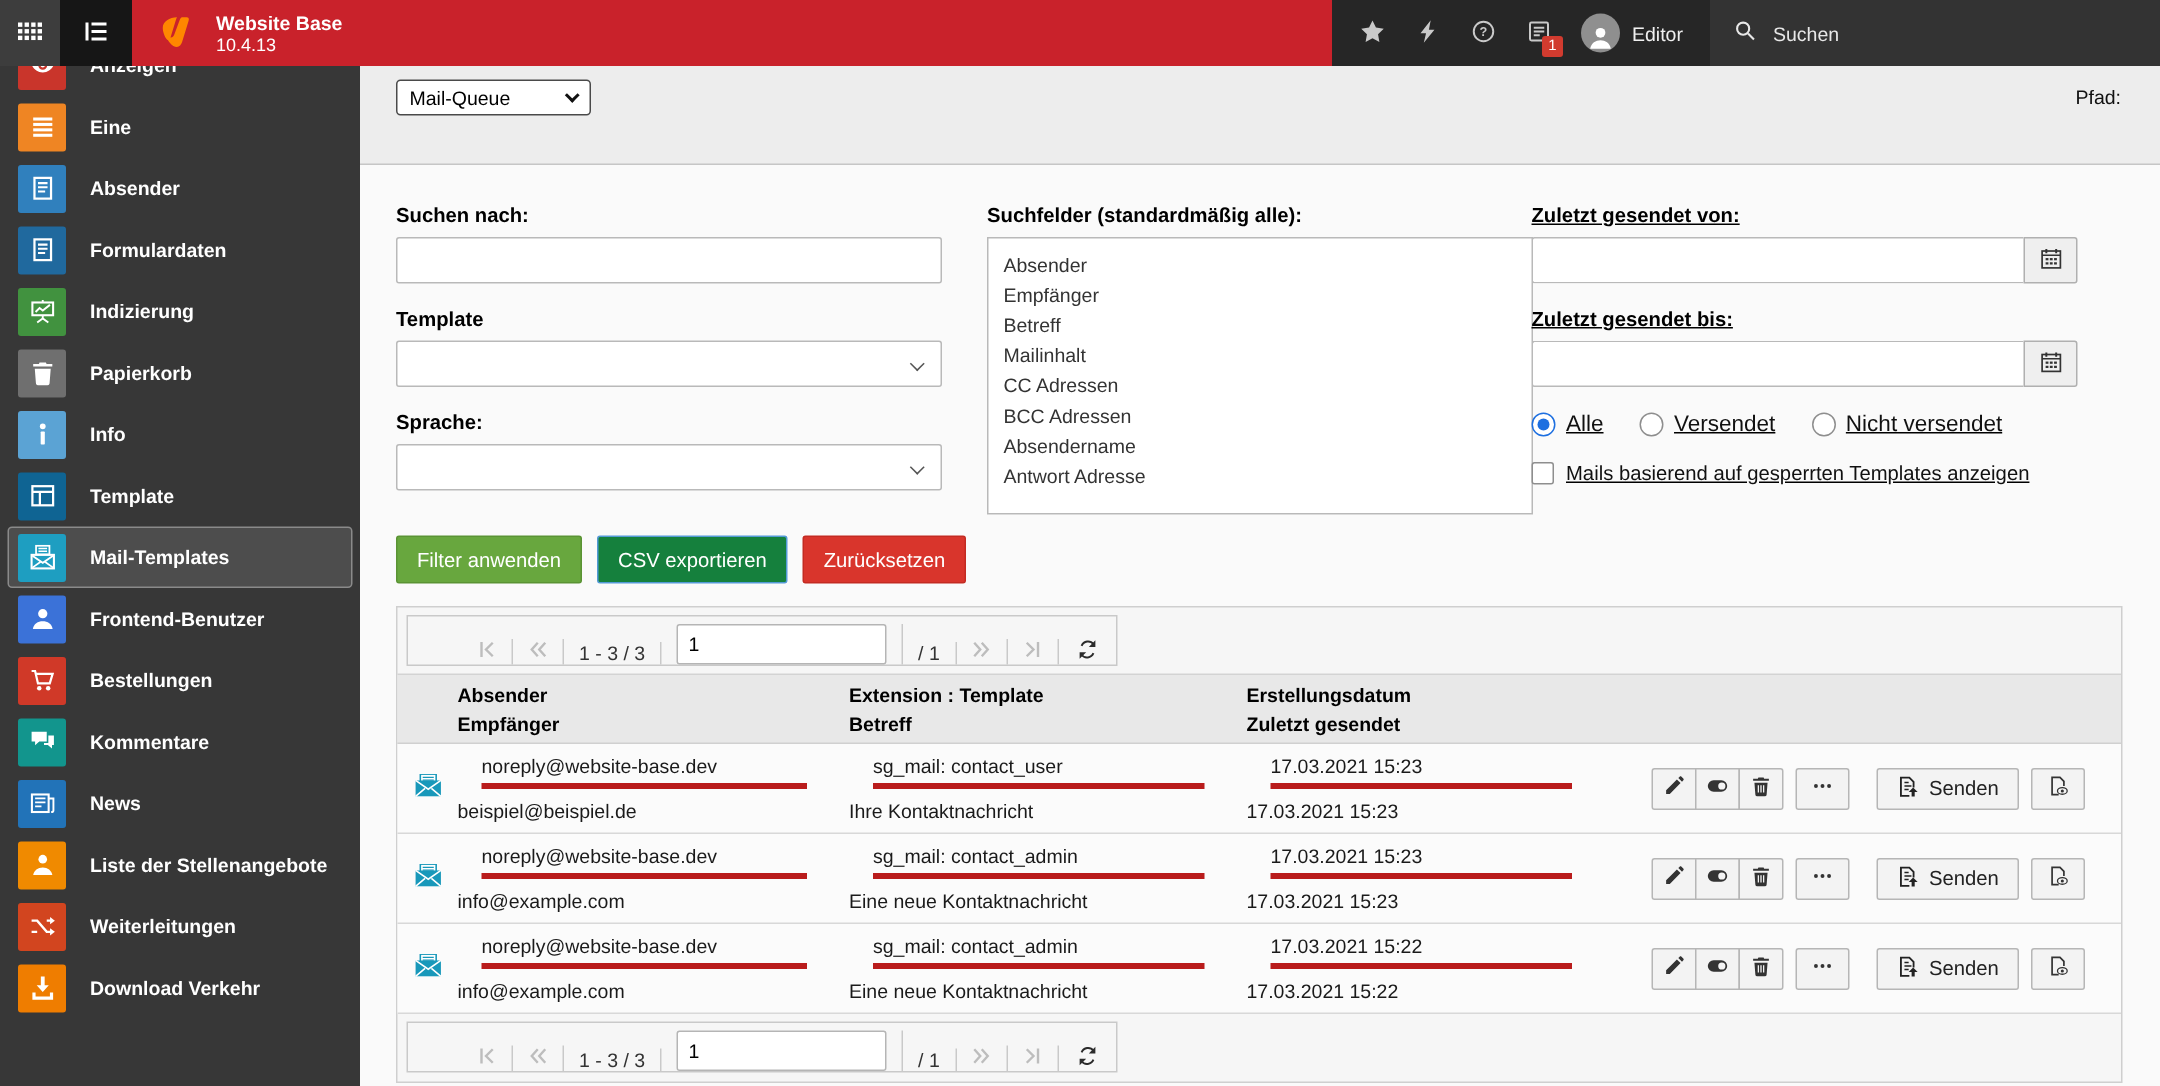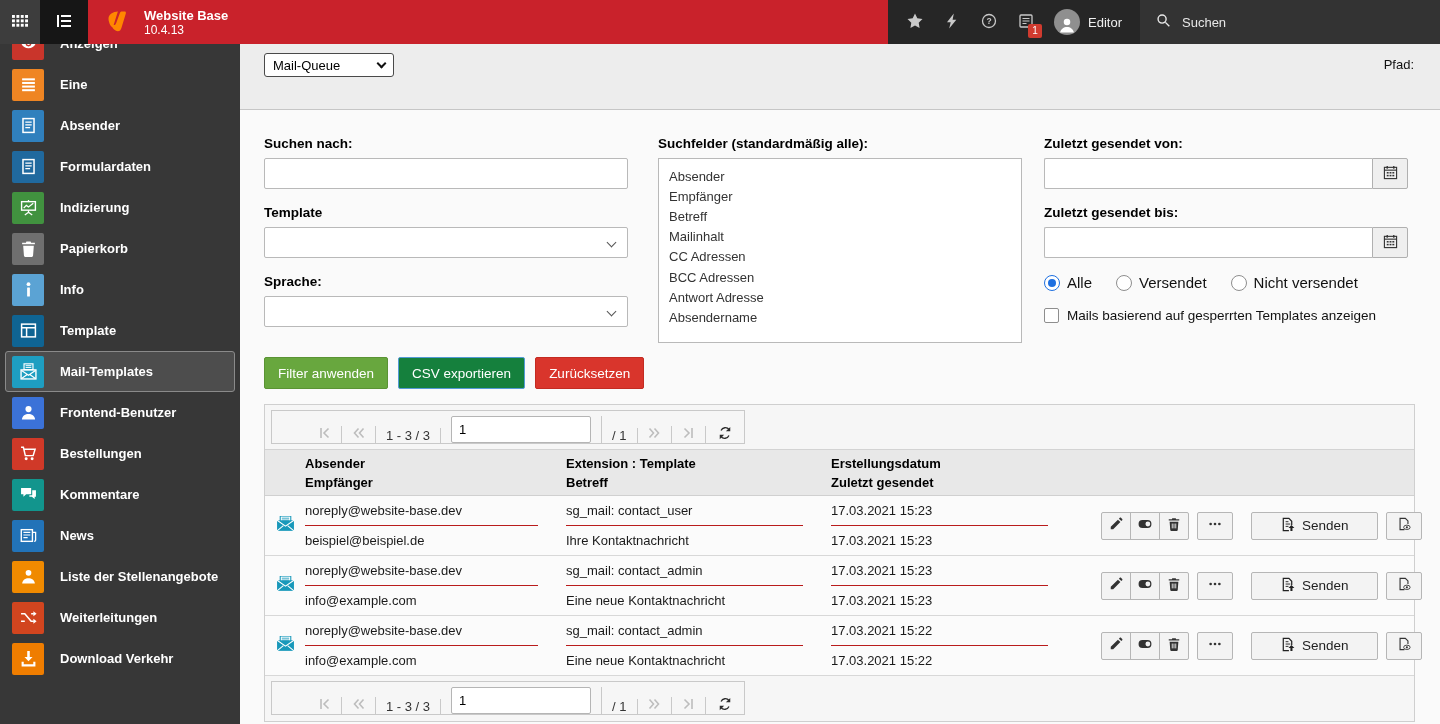--- a/index.html
+++ b/index.html
@@ -39,21 +39,21 @@
 
   
   .docheader { position:absolute; top:44px; left:240px; width:1200px; height:66px; background:#ededed; border-bottom:1px solid #c6c6c6; }
   .mq-select { position:absolute; left:24px; top:9px; width:130px; height:24px; background:#fff; border:1px solid #4a4a4a; border-radius:3px; display:flex; align-items:center; justify-content:space-between; padding:0 8px; font-size:13px; color:#000; cursor:pointer; }
   .mq-caret { width:7px; height:7px; border-right:2px solid #111; border-bottom:2px solid #111; transform:rotate(45deg); margin-top:-4px; }
   .path-label { position:absolute; right:26px; top:13px; font-size:13px; color:#111; }
 
   
   .module-body { position:absolute; top:110px; left:240px; width:1200px; height:614px; background:#fafafa; }
   .fcol { position:absolute; top:26px; width:364px; }
-  .fcol.c1 { left:24px; } .fcol.c2 { left:418px; } .fcol.c3 { left:804px; }
+  .fcol.c1 { left:24px; } .fcol.c2 { left:418px; } .fcol.c3 { left:781px;text-decoration:underline; }
   .flabel { display:block; font-size:13.5px; font-weight:bold; color:#000; margin-bottom:7px; }
   .ftext { width:100%; height:31px; border:1px solid #b9b9b9; border-radius:2px; background:#fff; padding:0 8px; font-size:13px; margin-bottom:16px; font-family:inherit; }
   .fselect { position:relative; width:100%; height:31px; border:1px solid #b9b9b9; border-radius:2px; background:#fff; margin-bottom:16px; cursor:pointer; }
   .fselect .chev { position:absolute; right:12px; top:11px; width:7px; height:7px; border-right:1.6px solid #555; border-bottom:1.6px solid #555; transform:rotate(45deg); }
   .listbox { width:364px; height:185px; border:1px solid #b9b9b9; background:#fff; padding-top:7px; overflow:hidden; }
   .opt { font-size:13px; color:#333; padding:2.6px 10px; cursor:default; }
   .daterow { display:flex; margin-bottom:16px; }
   .daterow input { flex:1; height:31px; border:1px solid #b9b9b9; border-right:none; border-radius:2px 0 0 2px; background:#fff; padding:0 8px; font-size:13px; font-family:inherit; }
   .calbtn { width:36px; height:31px; border:1px solid #b0b0b0; border-radius:0 2px 2px 0; background:#efefef; color:#333; display:flex; align-items:center; justify-content:center; cursor:pointer; }
   .calbtn svg { width:15px; height:15px; }
@@ -82,30 +82,30 @@
   .thead .hl { line-height:19px; }
   .thead > div { padding-top:4px; }
   .cell.ic { width:40px; flex:0 0 40px; display:flex; align-items:center; justify-content:center; }
   .cell.w1 { width:261px; flex:0 0 261px; }
   .cell.w2 { width:265px; flex:0 0 265px; }
   .cell.w3 { width:245px; flex:0 0 245px; }
   .cell.act { flex:1; display:flex; align-items:center; padding-left:25px; }
   .trow { display:flex; height:60px; background:#fbfbfb; border-bottom:1px solid #d8d8d8; font-size:13px; color:#1a1a1a; }
   .trow:last-of-type { border-bottom:1px solid #d8d8d8; }
   .trow .l1, .trow .l2 { height:29.5px; line-height:29.5px; margin-right:28px; white-space:nowrap; overflow:hidden; }
-  .trow .l1 { border-bottom:1px solid #b91c1c; }
+  .trow .l1 { border-bottom:4px solid #b91c1c;margin-left:16px; }
   .mailicon svg { width:19px; height:16px; }
   .btngroup { display:inline-flex; }
   .abtn { height:28px; background:#f3f3f3; border:1px solid #b6b6b6; color:#333; display:inline-flex; align-items:center; justify-content:center; cursor:pointer; font-family:inherit; }
   .btngroup .abtn { width:30px; margin-left:-1px; border-radius:0; }
   .btngroup .abtn:first-child { margin-left:0; border-radius:2px 0 0 2px; }
   .btngroup .abtn:last-child { border-radius:0 2px 2px 0; }
   .abtn svg { width:14px; height:14px; }
   .abtn.solo { width:36px; border-radius:2px; margin-left:8px; }
-  .abtn.send { margin-left:18px; border-radius:2px; padding:0 28px; gap:7px; font-size:13.5px; color:#222; }
+  .abtn.send { margin-left:18px; border-radius:2px; padding:0 12px; gap:7px; font-size:13.5px; color:#222; }
   .abtn.send svg { width:15px; height:15px; }
   .abtn.prev { width:36px; border-radius:2px; margin-left:8px; }
 </style>
 </head>
 <body>
 
 <div class="topbar">
   <button class="tb-sq modmenu">
     <span><svg viewBox="0 0 16 12" fill="currentColor">
           <rect x="0" y="0" width="2.9" height="2.9"></rect>
@@ -372,22 +372,22 @@
 
   <div class="fcol c2">
     <label class="flabel">Suchfelder (standardmäßig alle):</label>
     <div class="listbox" id="searchfields-box">
         <div class="opt">Absender</div>
         <div class="opt">Empfänger</div>
         <div class="opt">Betreff</div>
         <div class="opt">Mailinhalt</div>
         <div class="opt">CC Adressen</div>
         <div class="opt">BCC Adressen</div>
+        <div class="opt">Absendername</div>
         <div class="opt">Antwort Adresse</div>
-        <div class="opt">Absendername</div>
       </div>
   </div>
 
   <div class="fcol c3">
     <label class="flabel">Zuletzt gesendet von:</label>
     <div class="daterow">
       <input style="">
       <button class="calbtn">
           <span><svg viewBox="0 0 16 16">
               <rect x="1.5" y="2.5" width="13" height="12" fill="none" stroke="currentColor" stroke-width="1.2"></rect>

